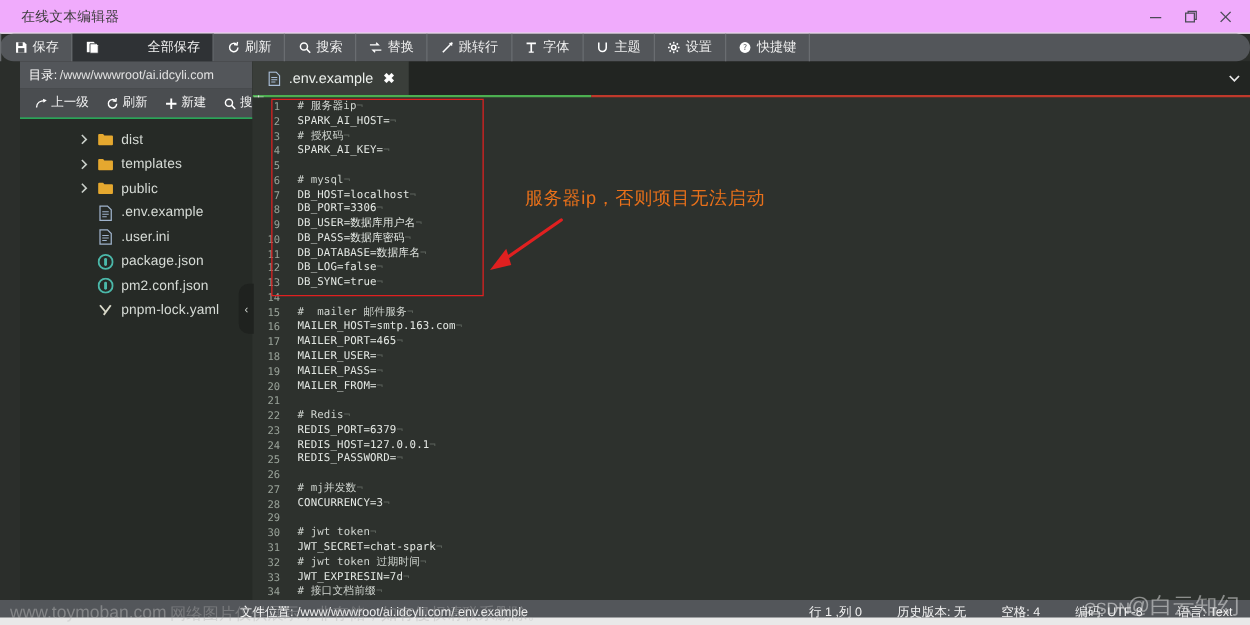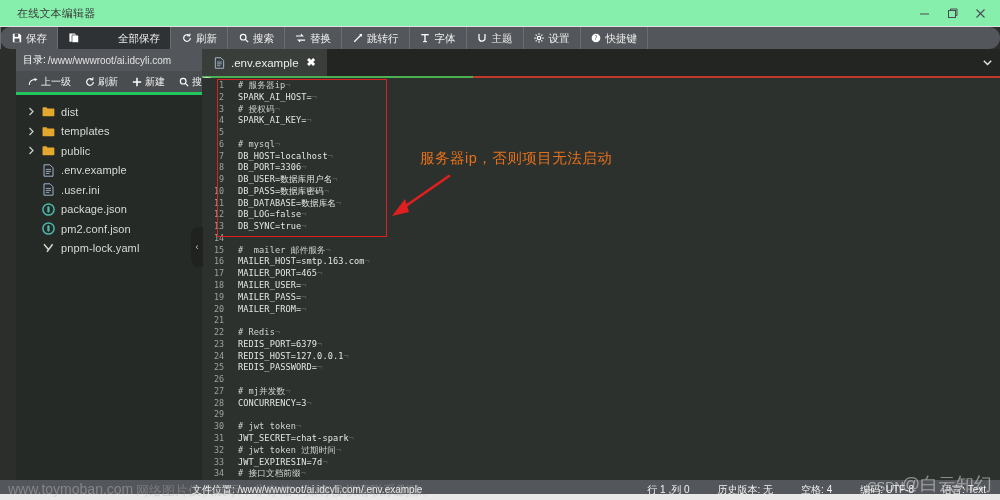--- a/index.html
+++ b/index.html
@@ -13,21 +13,21 @@
     position: relative;
     width: 1000px; height: 500px;
     background: #2b2e2b;
     display: flex;
     flex-direction: column;
   }
 
   
   .titlebar {
     height: 34px;
-    background: #86efac;
+    background: #f0abfc;
     border-bottom: 1px solid #e2e2e2;
     display: flex;
     align-items: center;
     flex: 0 0 26px;
   }
   .titlebar-text {
     font-size: 11px;
     color: #3c3c3c;
     padding-left: 17px;
     letter-spacing: .2px;
@@ -105,21 +105,21 @@
   }
   .dir-label { color: #ffffff; }
   .dir-path { color: #e2e2e2; margin-left: 2px; }
   .file-actions {
     height: 24px;
     background: #4a4d50;
     display: flex;
     align-items: center;
     gap: 2px;
     padding-left: 6px;
-    border-bottom: 3px solid #22c55e;
+    border-bottom: 1px solid #22c55e;
   }
   .fa-item {
     display: flex;
     align-items: center;
     gap: 3px;
     font-size: 10px;
     color: #f2f2f2;
     padding: 0 6px;
     line-height: 1;
     white-space: nowrap;
@@ -138,20 +138,21 @@
   }
   .tree-row {
     display: flex;
     align-items: center;
     height: 19.5px;
     padding-left: 11px;
     font-size: 11px;
     color: #d6dbd6;
     gap: 6px;
     white-space: nowrap;
+    margin-left: 36px;
   }
   .tw-caret {
     width: 9px; height: 9px;
     display: inline-flex; align-items: center; justify-content: center;
     color: #c8cec8;
     flex: 0 0 9px;
   }
   .tw-caret.blank { visibility: hidden; }
   .tw-icon {
     width: 13px; height: 13px;

